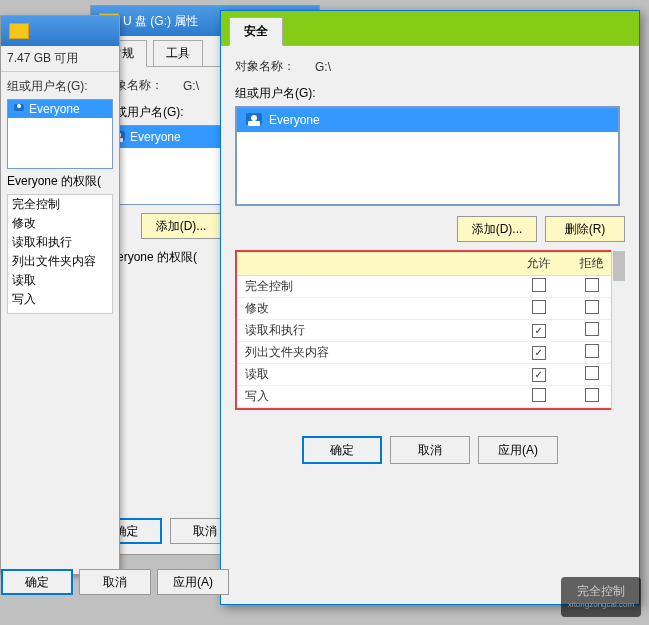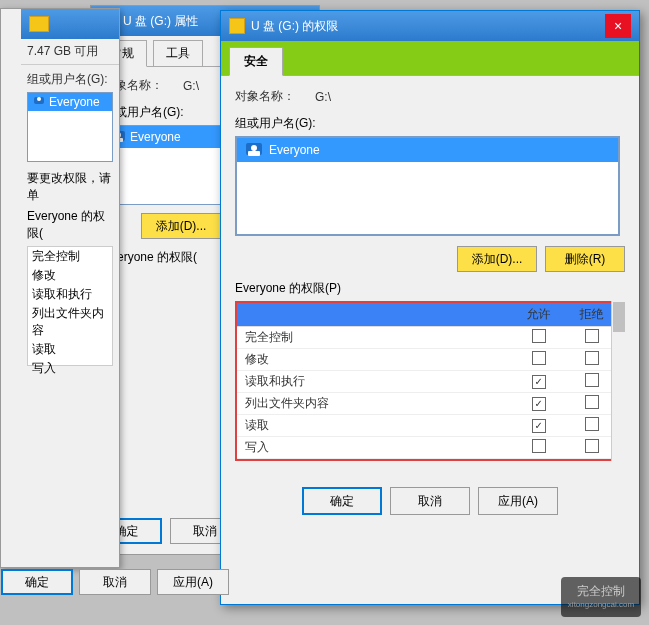--- a/index.html
+++ b/index.html
@@ -113,37 +113,37 @@
       padding: 3px 8px; display: flex; align-items: center; gap: 6px;
       cursor: pointer;
     }
     .user-list-item.selected { background: #3399ff; color: white; }
     .user-icon-sm {
       width: 18px; height: 18px;
       display: inline-flex; align-items: center; justify-content: center;
     }
     .action-btns { display: flex; justify-content: flex-end; gap: 8px; margin: 8px 0; }
     .action-btn {
-      width: 80px; height: 26px; border: 1px solid #999; background: #fde047;
+      width: 80px; height: 26px; border: 1px solid #999; background: #fef9c3;
       cursor: pointer; font-size: 12px; display: flex; align-items: center; justify-content: center;
     }
     .perm-section { margin-top: 6px; }
     .perm-label { margin-bottom: 4px; }
     .perm-table-container {
       border: 2px solid #e04040;
       background: white;
       width: 385px;
       height: 160px;
       overflow-y: auto;
       position: relative;
     }
     .perm-table {
       width: 100%; border-collapse: collapse;
     }
-    .perm-table thead tr { background: #3b82f6; }
+    .perm-table thead tr { background: #fef9c3; }
     .perm-table th { padding: 3px 8px; text-align: left; border-bottom: 1px solid #ddd; font-weight: normal; color: #333; }
     .perm-table th.center { text-align: center; }
     .perm-table td { padding: 2px 8px; border-bottom: 1px solid #eee; color: #333; }
     .perm-table td.center { text-align: center; }
     .perm-scrollbar {
       position: absolute; right: 0; top: 0; width: 14px; height: 100%;
       background: #f0f0f0; border-left: 1px solid #ccc;
     }
     .checkbox {
       width: 14px; height: 14px; border: 1px solid #666; background: white;
@@ -169,41 +169,38 @@
 
     .drive-icon {
       width: 20px; height: 16px;
       background: #f5c518; border: 1px solid #d4a017;
       display: inline-block; margin-right: 4px; vertical-align: middle;
     }
   </style>
 </head>
 <body>
 
-<div class="bg-window" style="left:0;top:8px;width:120px;height:560px;z-index:1;padding-left:20px;">
+<div class="bg-window" style="left:0;top:15px;width:120px;height:560px;z-index:1;">
   <div class="bg-titlebar">
     <span class="drive-icon"></span>
   </div>
   <div style="padding:4px 6px; font-size:11px; color:#333; border-bottom:1px solid #ccc;">
     <span>7.47 GB 可用</span>
   </div>
   <div style="padding:6px 6px 2px; color:#333;">
     <div>组或用户名(G):</div>
   </div>
   <div style="margin:2px 6px; border:1px solid #7a9cc5; background:white; height:70px;">
     <div style="padding:2px 4px; background:#3399ff; color:white; display:flex; align-items:center; gap:3px;">
       <svg width="14" height="14">
           <rect x="2" y="2" width="10" height="7" rx="2" fill="#1e6ec8"></rect>
           <circle cx="7" cy="4" r="2" fill="white"></circle>
         </svg>
       <span>Everyone</span>
     </div>
-  </div>
-  <div style="padding:6px 6px 2px; font-size:11px;">
-    <span>要更改权限，请单</span>
   </div>
   <div style="padding:2px 6px; font-size:11px;">
     <span>Everyone 的权限(</span>
   </div>
   <div style="margin:2px 6px; border:1px solid #ccc; background:white; height:120px; font-size:11px;">
     <div style="padding:1px 4px;">完全控制</div>
     <div style="padding:1px 4px;">修改</div>
     <div style="padding:1px 4px;">读取和执行</div>
     <div style="padding:1px 4px;">列出文件夹内容</div>
     <div style="padding:1px 4px;">读取</div>
@@ -252,25 +249,20 @@
 
   <div style="position:absolute;bottom:10px;left:0;right:0;display:flex;justify-content:center;gap:8px;">
     <button class="btn-bottom highlighted">确定</button>
     <button class="btn-bottom">取消</button>
     <button class="btn-bottom">应用(A)</button>
   </div>
 </div>
 
 <div class="main-dialog">
 
-  <div class="dialog-titlebar">
-    <span class="dialog-titlebar-icon"></span>
-    <span class="dialog-title-text">U 盘 (G:) 的权限</span>
-    <button class="dialog-close-btn">×</button>
-  </div>
 
   <div class="dialog-tabs">
     <div class="dialog-tab active">安全</div>
   </div>
 
   <div class="dialog-body">
 
     <div class="field-row">
       <span class="field-label">对象名称：</span>
       <span class="field-value">G:\</span>
@@ -291,21 +283,20 @@
         </div>
       </div>
     </div>
 
     <div class="action-btns">
       <button class="action-btn">添加(D)...</button>
       <button class="action-btn">删除(R)</button>
     </div>
 
     <div class="perm-section">
-      <div class="perm-label">Everyone 的权限(P)</div>
       <div style="position:relative;">
         <div class="perm-table-container">
           <table class="perm-table">
             <thead>
               <tr>
                 <th style="width:260px;"></th>
                 <th class="center" style="width:50px;">允许</th>
                 <th class="center" style="width:50px;">拒绝</th>
               </tr>
             </thead>

